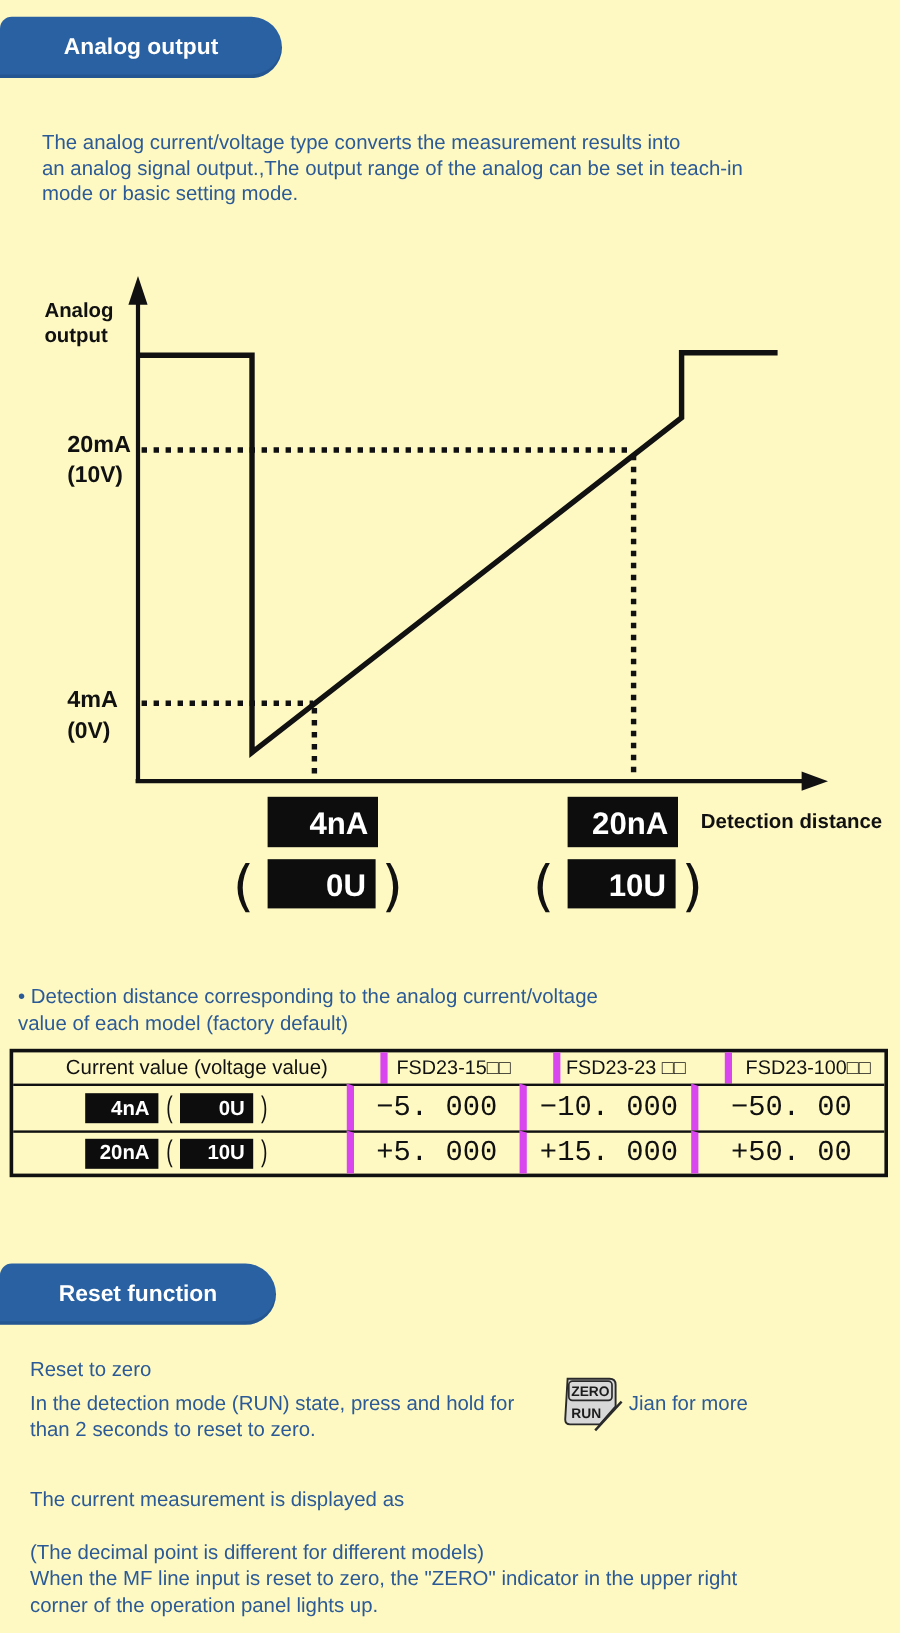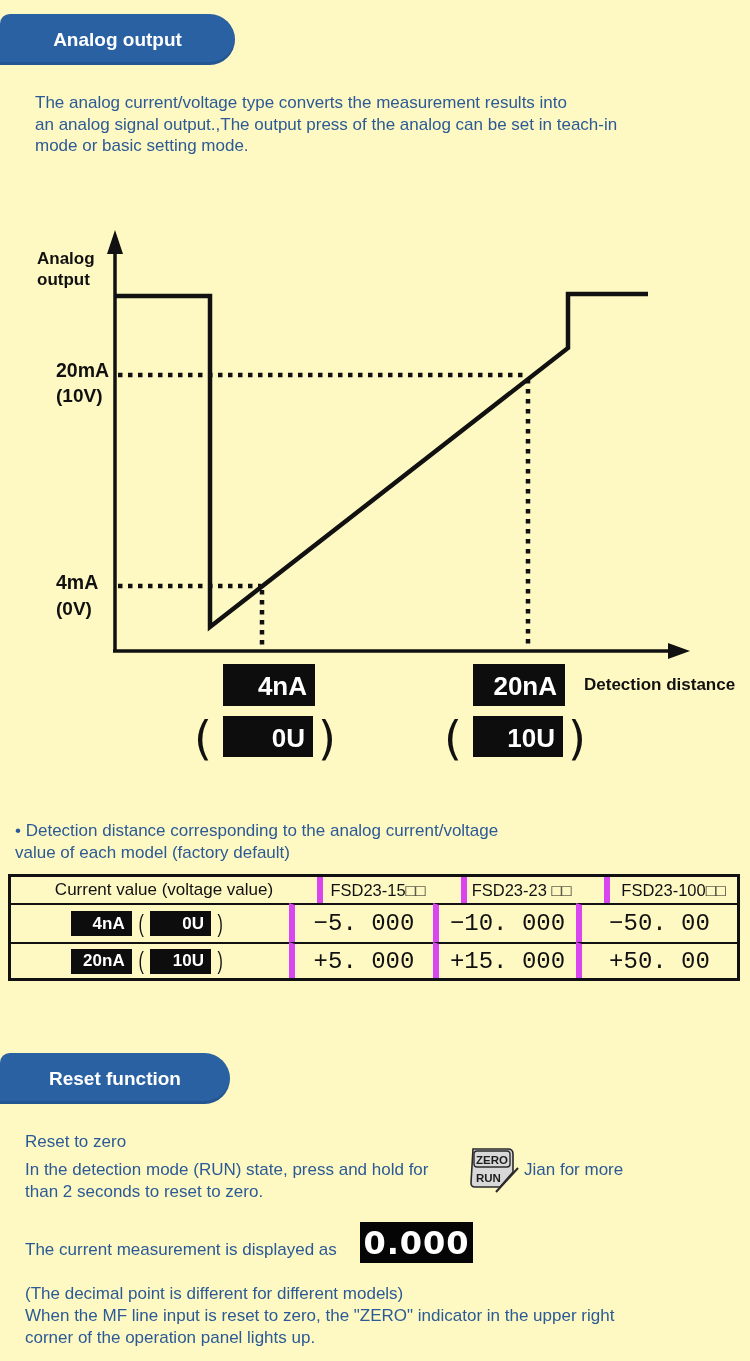--- a/index.html
+++ b/index.html
@@ -10,21 +10,21 @@
   .badge {
     position:absolute; left:0; height:51px; background:#2a61a2;
     border-radius:10px 26px 26px 0;
     color:#ffffff; font-size:19px; font-weight:bold;
     display:flex; align-items:center; justify-content:center;
     box-shadow: inset 0 -3px 0 rgba(10,40,80,0.18);
   }
   .badge-analog { top:14px; width:235px; }
   .badge-reset  { top:1053px; width:230px; }
   .bluetext { position:absolute; color:#2b5a96; font-size:17px; line-height:21.5px; white-space:nowrap; }
-  .intro { left:35px; top:92px; }
+  .intro { left:35px; top:108px; }
   .bullet { left:15px; top:820px; }
   .notes { left:25px; top:1283px; line-height:22px; }
   .resetsub { left:25px; top:1131px; }
   .rline1 { left:25px; top:1159px; }
   .rline1b { left:524px; top:1159px; }
   .rline2 { left:25px; top:1181px; }
   .displabel { left:25px; top:1239px; }
   .chart { position:absolute; left:0; top:225px; }
   .disp {
     position:absolute; left:360px; top:1222px; width:113px; height:41px;
@@ -58,21 +58,21 @@
 <body>
 
 <div class="page">
 
   <div class="badge badge-analog">
     <span>Analog output</span>
   </div>
 
   <div class="bluetext intro">
     <div>The analog current/voltage type converts the measurement results into</div>
-    <div>an analog signal output.,The output press of the analog can be set in teach-in</div>
+    <div>an analog signal output.,The output range of the analog can be set in teach-in</div>
     <div>mode or basic setting mode.</div>
   </div>
 
   <svg class="chart" width="750" height="570" viewBox="0 0 750 570">
 
     <line x1="115" y1="26" x2="115" y2="427" stroke="#111" stroke-width="3.5"></line>
     <polygon points="115,5 107,29 123,29" fill="#111"></polygon>
     <line x1="113" y1="426" x2="672" y2="426" stroke="#111" stroke-width="3.5"></line>
     <polygon points="690,426 668,418 668,434" fill="#111"></polygon>
 
@@ -156,23 +156,20 @@
       <text x="26" y="17.5" font-size="11.5" font-weight="bold" fill="#1c1c1c" text-anchor="middle">ZERO</text>
       <text x="10" y="36" font-size="11.5" font-weight="bold" fill="#1c1c1c">RUN</text>
       <line x1="30" y1="46" x2="52" y2="22" stroke="#2a2a2a" stroke-width="2"></line>
     </svg>
   </div>
 
   <div class="bluetext rline1b">Jian for more</div>
   <div class="bluetext rline2">than 2 seconds to reset to zero.</div>
 
   <div class="bluetext displabel">The current measurement is displayed as</div>
-  <div class="disp">
-    <span>0.000</span>
-  </div>
 
   <div class="bluetext notes">
     <div>(The decimal point is different for different models)</div>
     <div>When the MF line input is reset to zero, the "ZERO" indicator in the upper right</div>
     <div>corner of the operation panel lights up.</div>
   </div>
 
 </div>
 
 </body></html>

